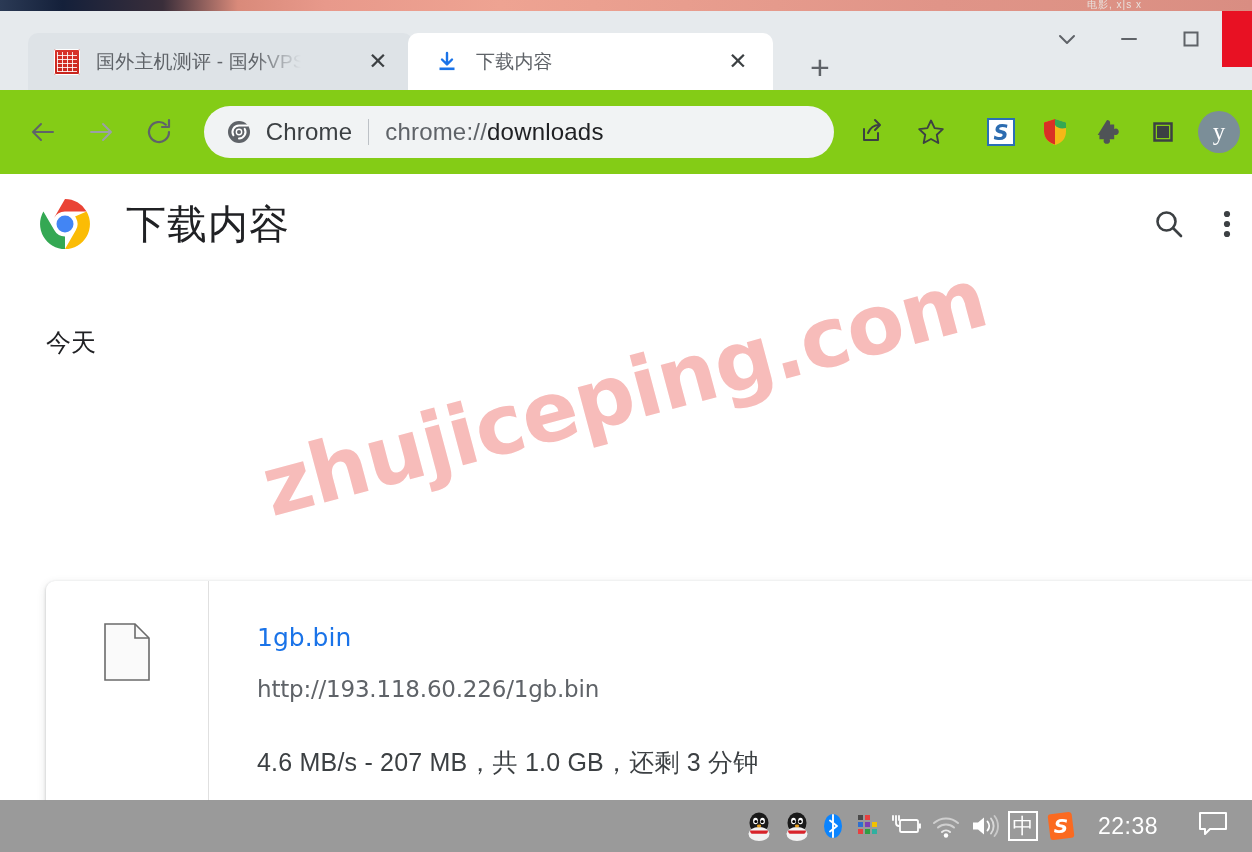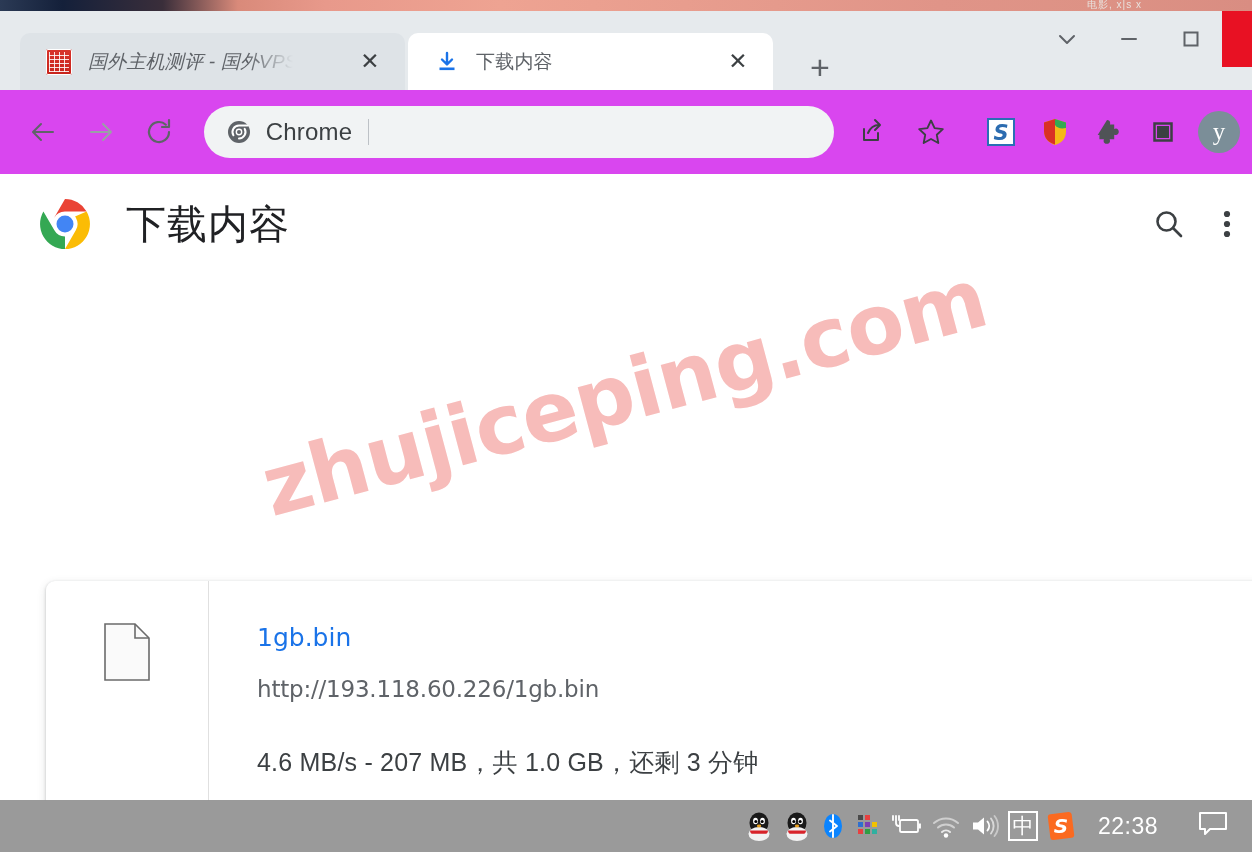--- a/index.html
+++ b/index.html
@@ -33,23 +33,22 @@
   .tabstrip{
     position:relative; height:79px; width:100%;
   }
   .tab{
     position:absolute; top:22px; height:57px;
     display:flex; align-items:center;
     border-radius:10px 10px 0 0;
     cursor:default;
   }
   .tab-inactive{
-    left:20px; width:385px;
+    left:28px; width:385px;
     background:#dee3e7;
-    font-style:italic;
   }
   .tab-active{
     left:408px; width:365px;
     background:#ffffff;
   }
   .tab .favicon{
     width:26px; height:26px; flex:0 0 26px; margin-left:26px;
     border-radius:2px; position:relative;
   }
   .favicon-site{
@@ -107,21 +106,21 @@
     cursor:pointer;
   }
   .wc-close{
     width:30px; height:56px; background:#e81123;
   }
 
   
   .toolbar{
     position:relative; height:84px; width:100%;
     display:flex; align-items:center;
-    background:#d946ef;
+    background:#84cc16;
   }
   .nav-btn{
     width:46px; height:46px; margin-left:0;
     display:flex; align-items:center; justify-content:center;
     cursor:pointer;
   }
   .nav-back{ margin-left:22px; }
   .nav-fwd{ margin-left:16px; }
   .nav-reload{ margin-left:16px; }
 
@@ -330,20 +329,21 @@
       <span class="chrome-mark">
         <svg width="26" height="26" viewBox="0 0 26 26" aria-hidden="true">
           <circle cx="13" cy="13" r="11" fill="#5f6368"></circle>
           <path d="M13 6.5h8.5M13 6.5a6.5 6.5 0 0 0-5.6 9.8M13 19.5a6.5 6.5 0 0 0 5.7-9.6" stroke="#fff" stroke-width="2" fill="none" stroke-linecap="round"></path>
           <circle cx="13" cy="13" r="3.4" fill="#fff"></circle>
           <circle cx="13" cy="13" r="2" fill="#5f6368"></circle>
         </svg>
       </span>
       <span class="ob-label">Chrome</span>
       <span class="ob-sep"></span>
+      <span class="ob-url"><span class="dim">chrome://</span><span>downloads</span></span>
     </div>
 
     <div class="tb-icon tb-share">
       <svg width="30" height="30" viewBox="0 0 30 30" aria-hidden="true">
         <path d="M8 12v11h14v-7" stroke="#3c4043" stroke-width="2" fill="none" stroke-linecap="round" stroke-linejoin="round"></path>
         <path d="M12 16c3-7 8-8 11-8" stroke="#3c4043" stroke-width="2" fill="none" stroke-linecap="round"></path>
         <path d="M19 3l5 5-5 5" stroke="#3c4043" stroke-width="2" fill="none" stroke-linecap="round" stroke-linejoin="round"></path>
       </svg>
     </div>
     <div class="tb-icon tb-star">
@@ -407,20 +407,21 @@
         <div class="pa-icon pa-menu">
           <svg width="30" height="34" viewBox="0 0 30 34" aria-hidden="true">
             <circle cx="15" cy="7" r="3.1" fill="#3c4043"></circle>
             <circle cx="15" cy="17" r="3.1" fill="#3c4043"></circle>
             <circle cx="15" cy="27" r="3.1" fill="#3c4043"></circle>
           </svg>
         </div>
       </div>
     </div>
 
+    <div class="section-label">今天</div>
 
     <div class="watermark">zhujiceping.com</div>
 
     <div class="dl-card">
       <div class="dl-left">
         <span class="file-icon">
           <svg width="46" height="58" viewBox="0 0 46 58" aria-hidden="true">
             <path d="M1 1h30l14 14v42H1z" fill="#fafafa" stroke="#6b6b6b" stroke-width="1.6"></path>
             <path d="M31 1v14h14" fill="none" stroke="#6b6b6b" stroke-width="1.6"></path>
           </svg>

